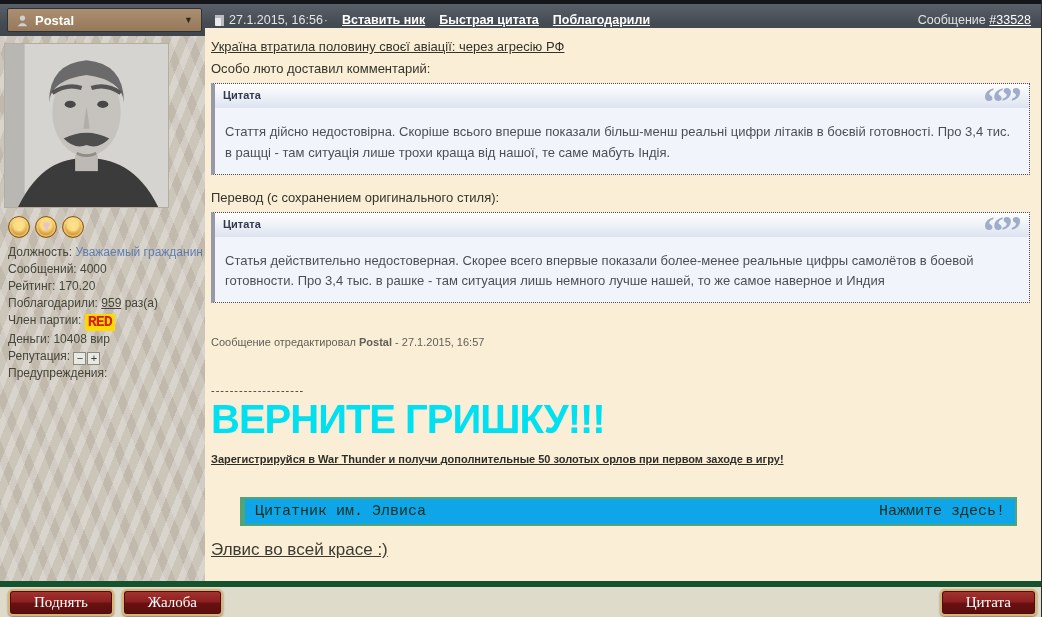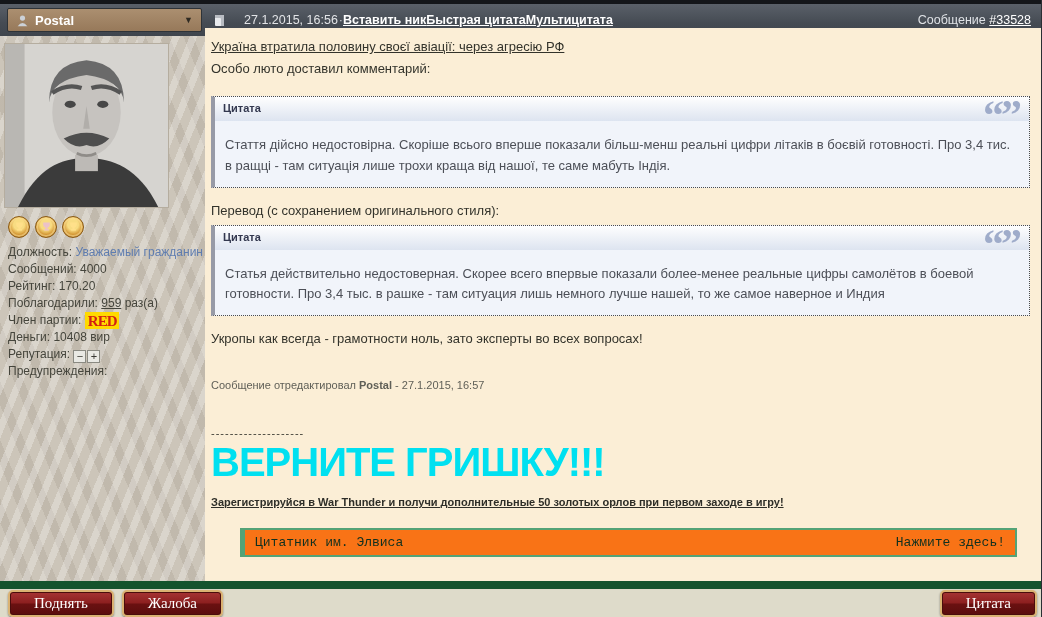--- a/index.html
+++ b/index.html
@@ -23,23 +23,23 @@
     border:1px solid #2e3338; border-radius:2px;
     display:flex; align-items:center; gap:6px; cursor:pointer;
     color:#fff; font-weight:bold; font-size:13px;
   }
   .user-dd .chev { margin-left:auto; font-size:9px; color:#2f2a22; }
   .doc-ico {
     display:inline-block; width:9px; height:11px; margin-left:13px;
     background:#e8eaed; border-radius:1px;
     box-shadow:inset -3px 3px 0 #b8bcc2;
   }
-  .post-date { margin-left:20px; color:#e2e4e7; }
+  .post-date { margin-left:5px; color:#e2e4e7; }
   .sep-dot { margin-left:1px; color:#cfd2d6; }
-  .hdr-link { color:#fff; text-decoration:underline; margin-left:0; font-weight:bold; cursor:pointer; }
+  .hdr-link { color:#fff; text-decoration:underline; margin-left:14px; font-weight:bold; cursor:pointer; }
   .hdr-right { margin-left:auto; margin-right:10px; }
   .hdr-right a { color:#fff; text-decoration:underline; cursor:pointer; }
   
   .sidebar {
     position:absolute; top:36px; left:0; width:205px; height:545px;
     background-color:#ccc5b9;
     background-image:
       repeating-linear-gradient(112deg, rgba(255,255,255,.28) 0 7px, rgba(255,255,255,0) 7px 16px),
       repeating-linear-gradient(68deg, rgba(124,112,96,.14) 0 9px, rgba(0,0,0,0) 9px 22px);
     color:#45453c; font-size:12px;
@@ -56,36 +56,36 @@
     border:1px solid #8a5a14; display:flex; align-items:center; justify-content:center;
     box-shadow:inset 0 0 0 2px rgba(255,230,160,.5);
   }
   .medal svg { width:11px; height:11px; }
   .stats { margin:2px 0 0 8px; line-height:17px; }
   .stat-row { white-space:nowrap; }
   .rank-val { color:#5f7db0; }
   .thanks-link { color:#45453c; text-decoration:underline; cursor:pointer; }
   .red-badge {
     display:inline-block; background:#ffd900; color:#d21f12;
-    font-family:Liberation Serif, serif; font-weight:bold; font-size:15px;
+    font-family:Liberation Mono, monospace; font-weight:bold; font-size:15px;
     line-height:16px; padding:1px 3px 0; letter-spacing:-1px; vertical-align:-2px;
   }
   .rep-btn {
     display:inline-block; width:13px; height:13px; line-height:11px; text-align:center;
     background:#e9e9e4; border:1px solid #8a8a82; color:#3a3a34; font-size:11px;
     vertical-align:-2px; margin-right:1px; cursor:pointer;
   }
   
   .content {
     position:absolute; top:28px; left:205px; width:837px; height:545px;
     background:#fbeed6; padding:11px 12px 0 6px;
     color:#33332b; font-size:13px; overflow:hidden;
   }
   .post-title { color:#33332b; text-decoration:underline; cursor:pointer; display:inline-block; margin-bottom:7px; }
-  .intro { margin-bottom:20px; }
+  .intro { margin-bottom:7px; }
   .quote-box {
     border:1px dotted #4c4c4c; border-left:4px solid #979aa6;
     background:#f1f4fa; margin-bottom:15px; position:relative;
   }
   .quote-head {
     height:24px; padding:5px 8px 0;
     background:linear-gradient(#fefefe,#dde4f0);
     font-size:11px; font-weight:bold; color:#33384f;
   }
   .quote-glyph {
@@ -102,34 +102,34 @@
   .sig-divider { margin-top:36px; font-size:11px; color:#3b3b33; letter-spacing:1px; }
   .sig-headline {
     font-size:40px; font-weight:bold; line-height:1.08; color:#00e0f0;
     letter-spacing:-1px; margin:2px 0 10px;
   }
   .wt-link {
     display:inline-block; font-size:11px; font-weight:bold; color:#2e2e28;
     text-decoration:underline; cursor:pointer; margin-bottom:20px;
   }
   .spoiler {
-    margin:0 13px 0 29px; height:29px; padding:0 10px;
-    background:#f97316; border:2px solid #53a377; border-left-width:5px;
+    margin:12px 13px 0 29px; height:29px; padding:0 10px;
+    background:#0ea5e9; border:2px solid #53a377; border-left-width:5px;
     display:flex; align-items:center; justify-content:space-between;
-    font-family:"Liberation Mono", monospace; font-size:13px; color:#10301f;
+    font-family:"Liberation Mono", monospace; font-size:15px; color:#10301f;
     cursor:pointer;
   }
   .elvis-link {
     display:inline-block; margin-top:14px; font-size:17px; color:#3b3b33;
     text-decoration:underline; cursor:pointer;
   }
   
   .footer {
     position:absolute; left:0; bottom:0; width:100%; height:36px;
-    background:#dedbca; border-top:8px solid #14532d;
+    background:#dedbca; border-top:6px solid #14532d;
     display:flex; align-items:center;
   }
   .btn {
     height:27px; padding:0 24px; margin-left:8px;
     background:linear-gradient(#a63434 0%, #8c1f1f 48%, #6a1111 52%, #5a0d0d 100%);
     border:2px solid #dab272; border-radius:5px;
     color:#fff; font-family:"Liberation Serif", serif; font-size:15px;
     box-shadow:0 1px 2px rgba(0,0,0,.45), inset 0 0 0 1px #4a0c0c;
     cursor:pointer;
   }
@@ -149,21 +149,21 @@
           </svg>
       </span>
       <span>Postal</span>
       <span class="chev">▼</span>
     </div>
     <span class="doc-ico"></span>
     <span class="post-date">27.1.2015, 16:56</span>
     <span class="sep-dot">·</span>
     <a class="hdr-link">Вставить ник</a>
     <a class="hdr-link">Быстрая цитата</a>
-    <a class="hdr-link">Мультицитата</a>
+    <a class="hdr-link">Поблагодарили</a>
     <span class="hdr-right">
       <span>Сообщение</span>
       <a>#33528</a>
     </span>
   </header>
 
   <aside class="sidebar">
     <div class="avatar">
       <svg viewBox="0 0 100 100">
         <rect width="100" height="100" fill="#d6d4d0"></rect>
@@ -248,21 +248,20 @@
     <div class="trans-intro">Перевод (с сохранением оригинального стиля):</div>
 
     <div class="quote-box">
       <div class="quote-head">
         <span>Цитата</span>
       </div>
       <span class="quote-glyph">“”</span>
       <div class="quote-body">Статья действительно недостоверная. Скорее всего впервые показали более-менее реальные цифры самолётов в боевой готовности. Про 3,4 тыс. в рашке - там ситуация лишь немного лучше нашей, то же самое наверное и Индия</div>
     </div>
 
-    <div class="comment">Укропы как всегда - грамотности ноль, зато эксперты во всех вопросах!</div>
 
     <div class="edit-note">
       <span>Сообщение отредактировал </span><b>Postal</b><span> - 27.1.2015, 16:57</span>
     </div>
 
     <div class="sig-divider">--------------------</div>
     <div class="sig-headline">ВЕРНИТЕ ГРИШКУ!!!</div>
     <a class="wt-link">Зарегистрируйся в War Thunder и получи дополнительные 50 золотых орлов при первом заходе в игру!</a>
 
     <div class="spoiler">

